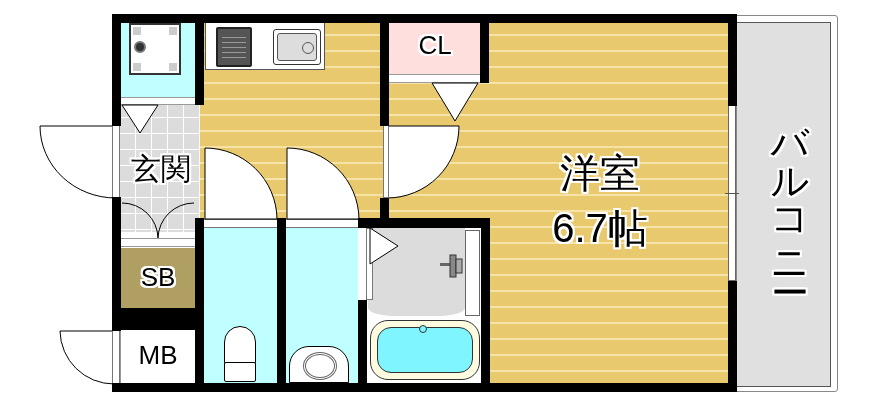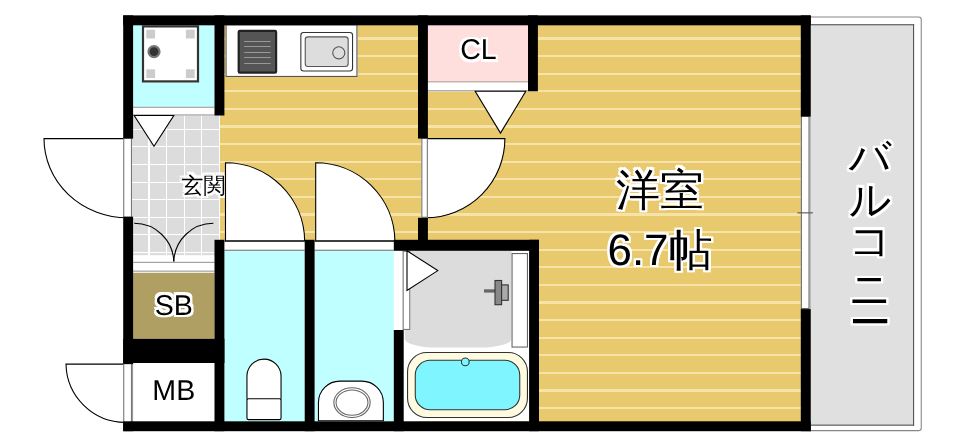--- a/index.html
+++ b/index.html
@@ -69,21 +69,21 @@
 <svg style="left:385px;top:125px;" width="80" height="75">
   <path d="M2,1 L2,73 A72,72 0 0 0 74,1 Z" fill="#fff" stroke="#000" stroke-width="1"></path>
 </svg>
 <div class="abs" style="left:383px;top:125px;width:6px;height:73px;background:#fff;border:1px solid #777;"></div>
 
 <svg style="left:38px;top:125px;" width="78" height="74">
   <path d="M78,1 L2,1 A76,72 0 0 0 78,73" fill="none" stroke="#000" stroke-width="1"></path>
 </svg>
 <div class="abs" style="left:112px;top:125px;width:8px;height:73px;background:#fff;border:1px solid #777;"></div>
 
-<div class="label" style="left:120px;top:152px;width:82px;font-size:20px;line-height:34px;padding-left:24px;">玄関</div>
+<div class="label" style="left:120px;top:152px;width:82px;font-size:30px;line-height:34px;">玄関</div>
 
 <svg style="left:120px;top:200px;" width="76" height="40">
   <path d="M2,3 A36,36 0 0 1 38,38" fill="none" stroke="#000" stroke-width="1"></path>
   <path d="M74,3 A36,36 0 0 0 38,38" fill="none" stroke="#000" stroke-width="1"></path>
 </svg>
 <div class="abs" style="left:120px;top:238px;width:75px;height:9px;background:#fff;border-top:1px solid #999;border-bottom:1px solid #999;"></div>
 
 <div class="abs" style="left:120px;top:248px;width:75px;height:60px;background:#b09f63;"></div>
 <div class="label" style="left:122px;top:262px;width:72px;font-size:26px;line-height:30px;">SB</div>
 

